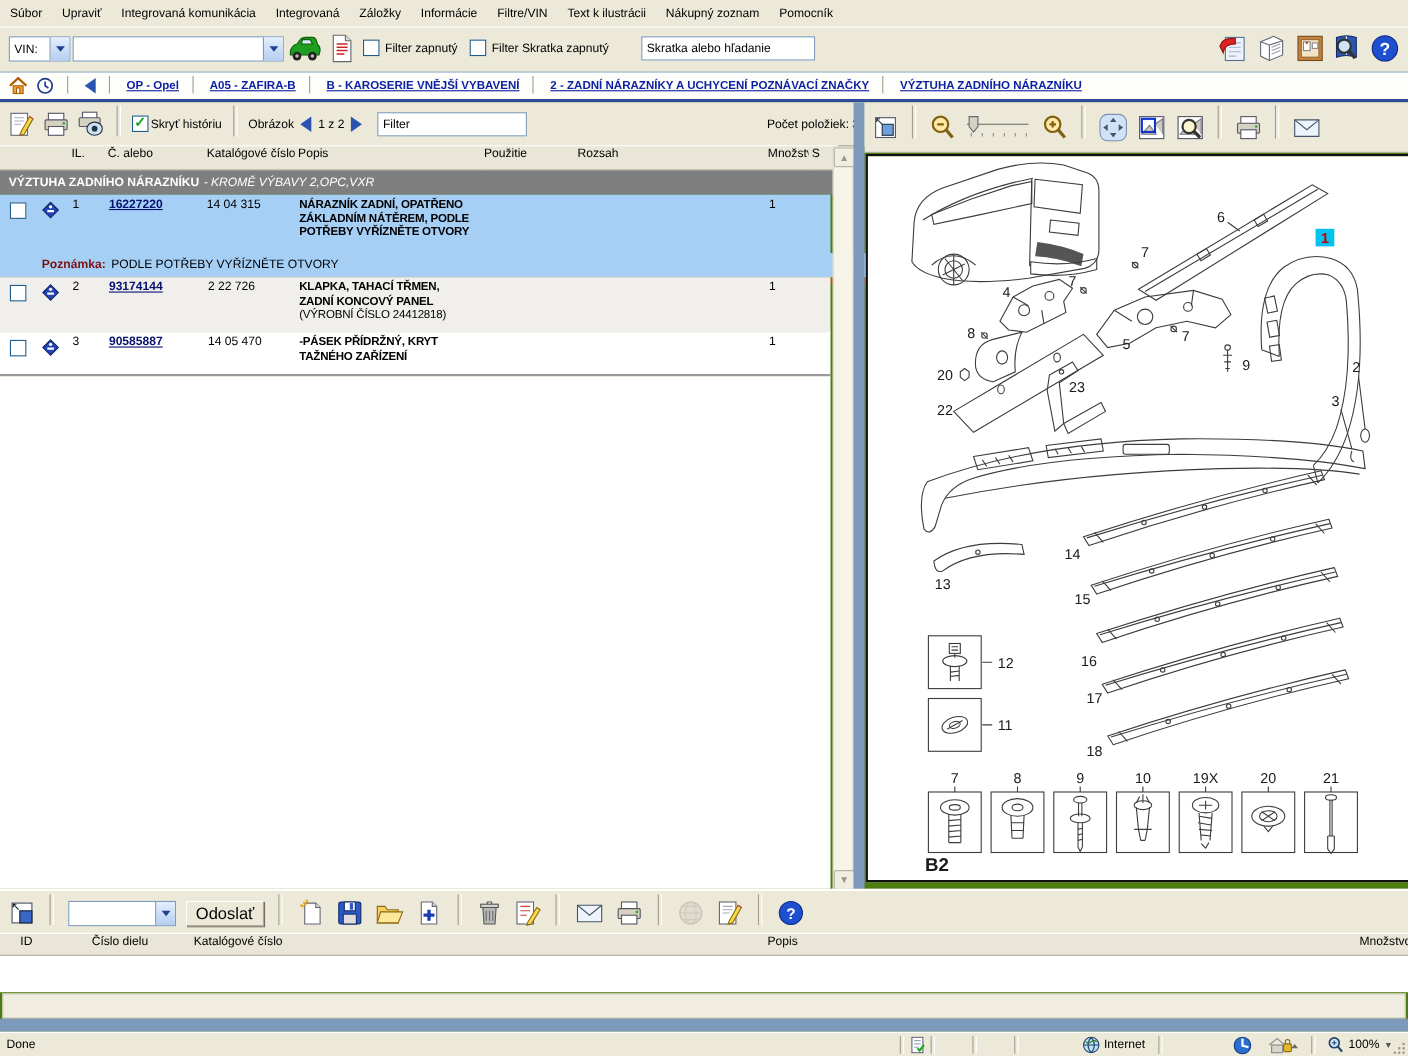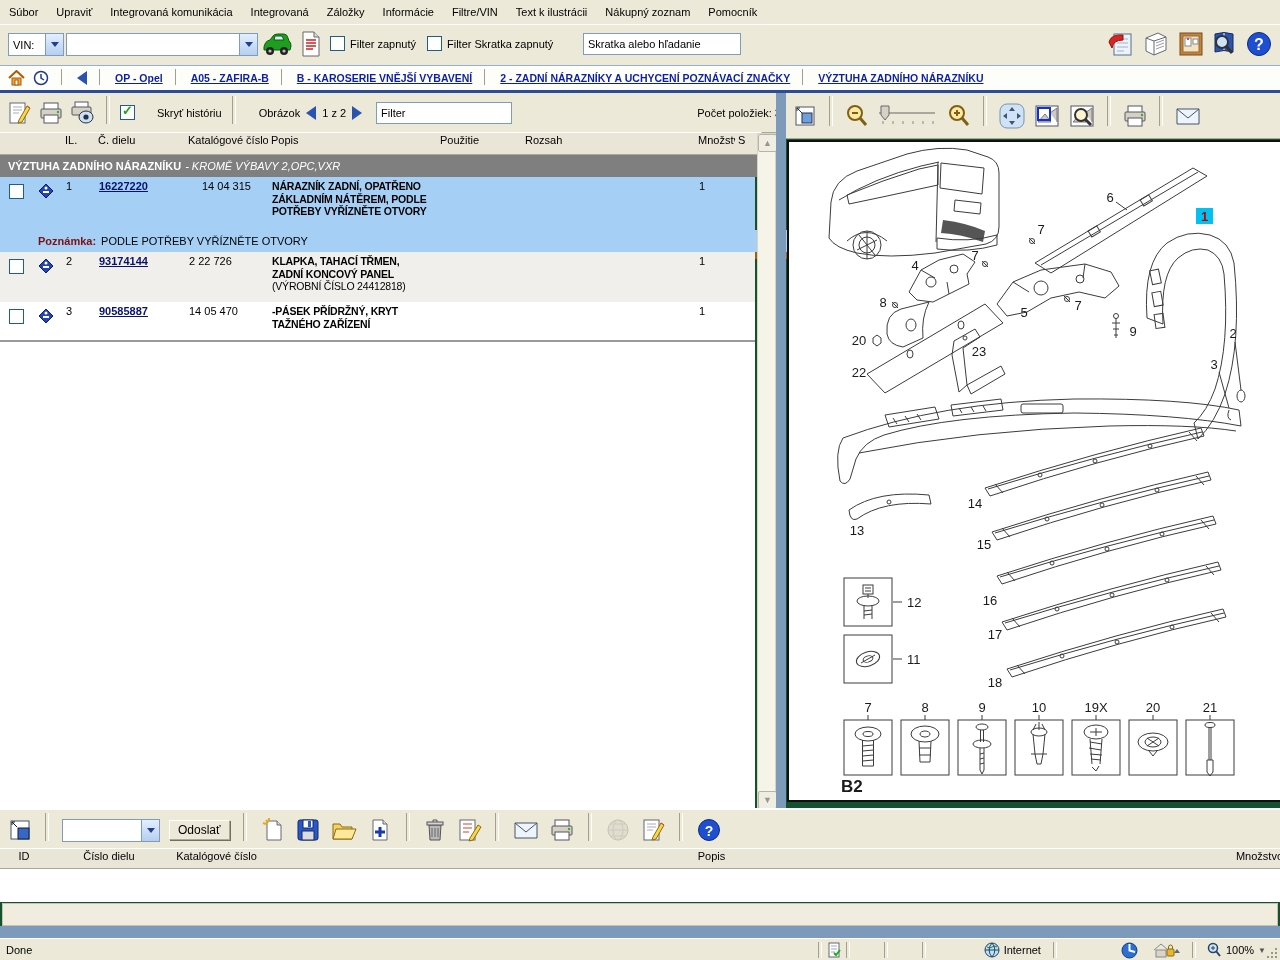--- a/index.html
+++ b/index.html
@@ -1,35 +1,35 @@
 <!DOCTYPE html>
 <html><head>
 <meta charset="utf-8">
 <style>
   html,body{margin:0;padding:0}
-  #app{position:relative;width:1280px;height:960px;background:#14532d;font-family:"Liberation Sans",sans-serif;font-size:11px;color:#000;overflow:hidden}
+  #app{position:relative;width:1280px;height:960px;background:#4d7c0f;font-family:"Liberation Sans",sans-serif;font-size:11px;color:#000;overflow:hidden}
   .ab{position:absolute}
   .flex{display:flex;align-items:center}
   .sep{width:2px;align-self:stretch;border-left:1px solid #a39f8b;border-right:1px solid #fff;margin:3px 4px}
   .menu-item{padding:5px 9px;cursor:default}
   .combo{background:#fff;border:1px solid #7f9db9;display:flex;align-items:center;font-size:11px}
   .combo .val{padding:0 4px;flex:1;overflow:hidden;white-space:nowrap}
   .combo .arrow{width:17px;align-self:stretch;background:linear-gradient(#e3efff,#b6cef0);border-left:1px solid #7f9db9;display:flex;align-items:center;justify-content:center}
   .combo .arrow:after{content:"";border:4px solid transparent;border-top:5px solid #1f3f8f;margin-top:4px}
   .cb{width:13px;height:13px;background:#fff;border:1px solid #215d8c;display:inline-block;position:relative;flex:none}
   .cb.checked:after{content:"✓";position:absolute;left:1px;top:-3px;color:#21a121;font-weight:bold;font-size:13px}
   .txt{background:#fff;border:1px solid #7f9db9;padding:2px 4px;font-family:"Liberation Sans",sans-serif;font-size:11px}
   .crumb{color:#0b1fa5;font-weight:bold;text-decoration:underline;font-size:10.5px;white-space:nowrap;cursor:pointer}
   .tri-l{width:0;height:0;border:7px solid transparent;border-right:10px solid #2a52b0;border-left:0}
   .tri-r{width:0;height:0;border:7px solid transparent;border-left:10px solid #2a52b0;border-right:0}
   .hcell{position:absolute;top:0;bottom:0;background:#e9e6d8;border-right:1px solid #aca899;border-top:1px solid #fff;border-bottom:1px solid #aca899;padding:2px 3px;overflow:hidden;line-height:10px}
   .cell{position:absolute;top:3px;line-height:12px}
   .partlink{font-weight:bold;text-decoration:underline;color:#06126e;cursor:pointer}
   .desc{font-weight:bold;font-size:10.5px;line-height:12.5px;letter-spacing:-0.2px}
-  .btn{background:#ece9d8;border:1px solid #aca899;border-top-color:#fff;border-left-color:#fff;box-shadow:1px 1px 0 #716f64;padding:2px 8px;font-size:12px}
+  .btn{background:#ece9d8;border:1px solid #aca899;border-top-color:#fff;border-left-color:#fff;box-shadow:1px 1px 0 #716f64;padding:2px 8px;font-size:15px}
   .icon{display:flex;align-items:center;justify-content:center;cursor:pointer}
   .sbtn{position:absolute;left:0;width:17px;height:16px;background:#f0eee3;border:1px solid #b8b4a2;border-radius:2px;display:flex;align-items:center;justify-content:center;color:#9a968a;font-size:9px}
   .gripdot{width:2px;height:2px;background:#9a9684;position:absolute}
   svg text{font-family:"Liberation Sans",sans-serif}
 </style>
 </head>
 <body>
 
 <div id="app">
 
@@ -168,38 +168,38 @@
       </span>
     <span class="icon">
         <svg width="26" height="26" viewBox="0 0 26 26">
           <rect x="5" y="2" width="13" height="6" fill="#fff" stroke="#556"></rect>
           <rect x="2" y="7" width="19" height="8" rx="1" fill="#d6d2c2" stroke="#556"></rect>
           <ellipse cx="16" cy="17" rx="7" ry="6" fill="#cfe0f5" stroke="#234"></ellipse>
           <circle cx="16" cy="17" r="2.6" fill="#234"></circle>
         </svg>
       </span>
     <span class="sep" style="height:28px"></span>
-    <label class="flex" style="gap:22px">
+    <label class="flex" style="gap:2px">
       <span class="cb checked"></span>
       <span>Skryť históriu</span>
     </label>
     <span class="sep" style="height:28px"></span>
-    <span style="margin-left:13px">Obrázok</span>
+    <span style="margin-left:0">Obrázok</span>
     <span class="tri-l"></span>
     <span>1 z 2</span>
     <span class="tri-r"></span>
     <input class="txt" style="width: 126px; height: 16px; margin-left: 8px;" value="Filter">
     <span style="margin-left:auto">Počet položiek: 3</span>
   </div>
 
   <div class="ab" style="left:0;top:132px;width:755px;height:23px;background:#e9e6d8">
     <div class="hcell" style="left:0;width:28px"></div>
     <div class="hcell" style="left:28px;width:34px"></div>
     <div class="hcell" style="left:62px;width:33px">IL.</div>
-    <div class="hcell" style="left:95px;width:90px">Č. dielu</div>
+    <div class="hcell" style="left:95px;width:90px">Č. alebo</div>
     <div class="hcell" style="left:185px;width:83px">Katalógové číslo</div>
     <div class="hcell" style="left:268px;width:169px">Popis</div>
     <div class="hcell" style="left:437px;width:85px">Použitie</div>
     <div class="hcell" style="left:522px;width:173px">Rozsah</div>
     <div class="hcell" style="left:695px;width:40px;white-space:nowrap">Množstvo</div>
     <div class="hcell" style="left:735px;width:20px">S</div>
   </div>
 
   <div class="ab flex" style="left:0;top:155px;width:755px;height:22px;background:#7f7f7f;color:#fff;padding-left:8px;gap:4px">
     <span style="font-weight:bold">VÝZTUHA ZADNÍHO NÁRAZNÍKU</span>
@@ -210,21 +210,21 @@
     <span class="cb" style="position:absolute;left:9px;top:7px"></span>
     <span class="cell icon" style="left:38px;top:6px">
         <svg width="16" height="16" viewBox="0 0 16 16">
           <path d="M8,1 L15,8 L8,15 L1,8 Z" fill="#2244b8" stroke="#10205c"></path>
           <circle cx="8" cy="5" r="1.5" fill="#fff"></circle>
           <path d="M5,9 L11,9" stroke="#fff" stroke-width="2"></path>
         </svg>
       </span>
     <span class="cell" style="left:66px">1</span>
     <span class="cell partlink" style="left:99px">16227220</span>
-    <span class="cell" style="left:202px">14 04 315</span>
+    <span class="cell" style="left:188px">14 04 315</span>
     <span class="cell desc" style="left:272px">
       <span>NÁRAZNÍK ZADNÍ, OPATŘENO</span><br><span>ZÁKLADNÍM NÁTĚREM, PODLE</span><br><span>POTŘEBY VYŘÍZNĚTE OTVORY</span>
     </span>
     <span class="cell" style="left:699px">1</span>
   </div>
 
   <div class="ab flex" style="left:0;top:230px;width:755px;height:22px;background:#a6cff6;border-bottom:7px solid #a16207;padding-left:38px;gap:5px">
     <span style="color:#7b1010;font-weight:bold">Poznámka:</span>
     <span>PODLE POTŘEBY VYŘÍZNĚTE OTVORY</span>
   </div>

